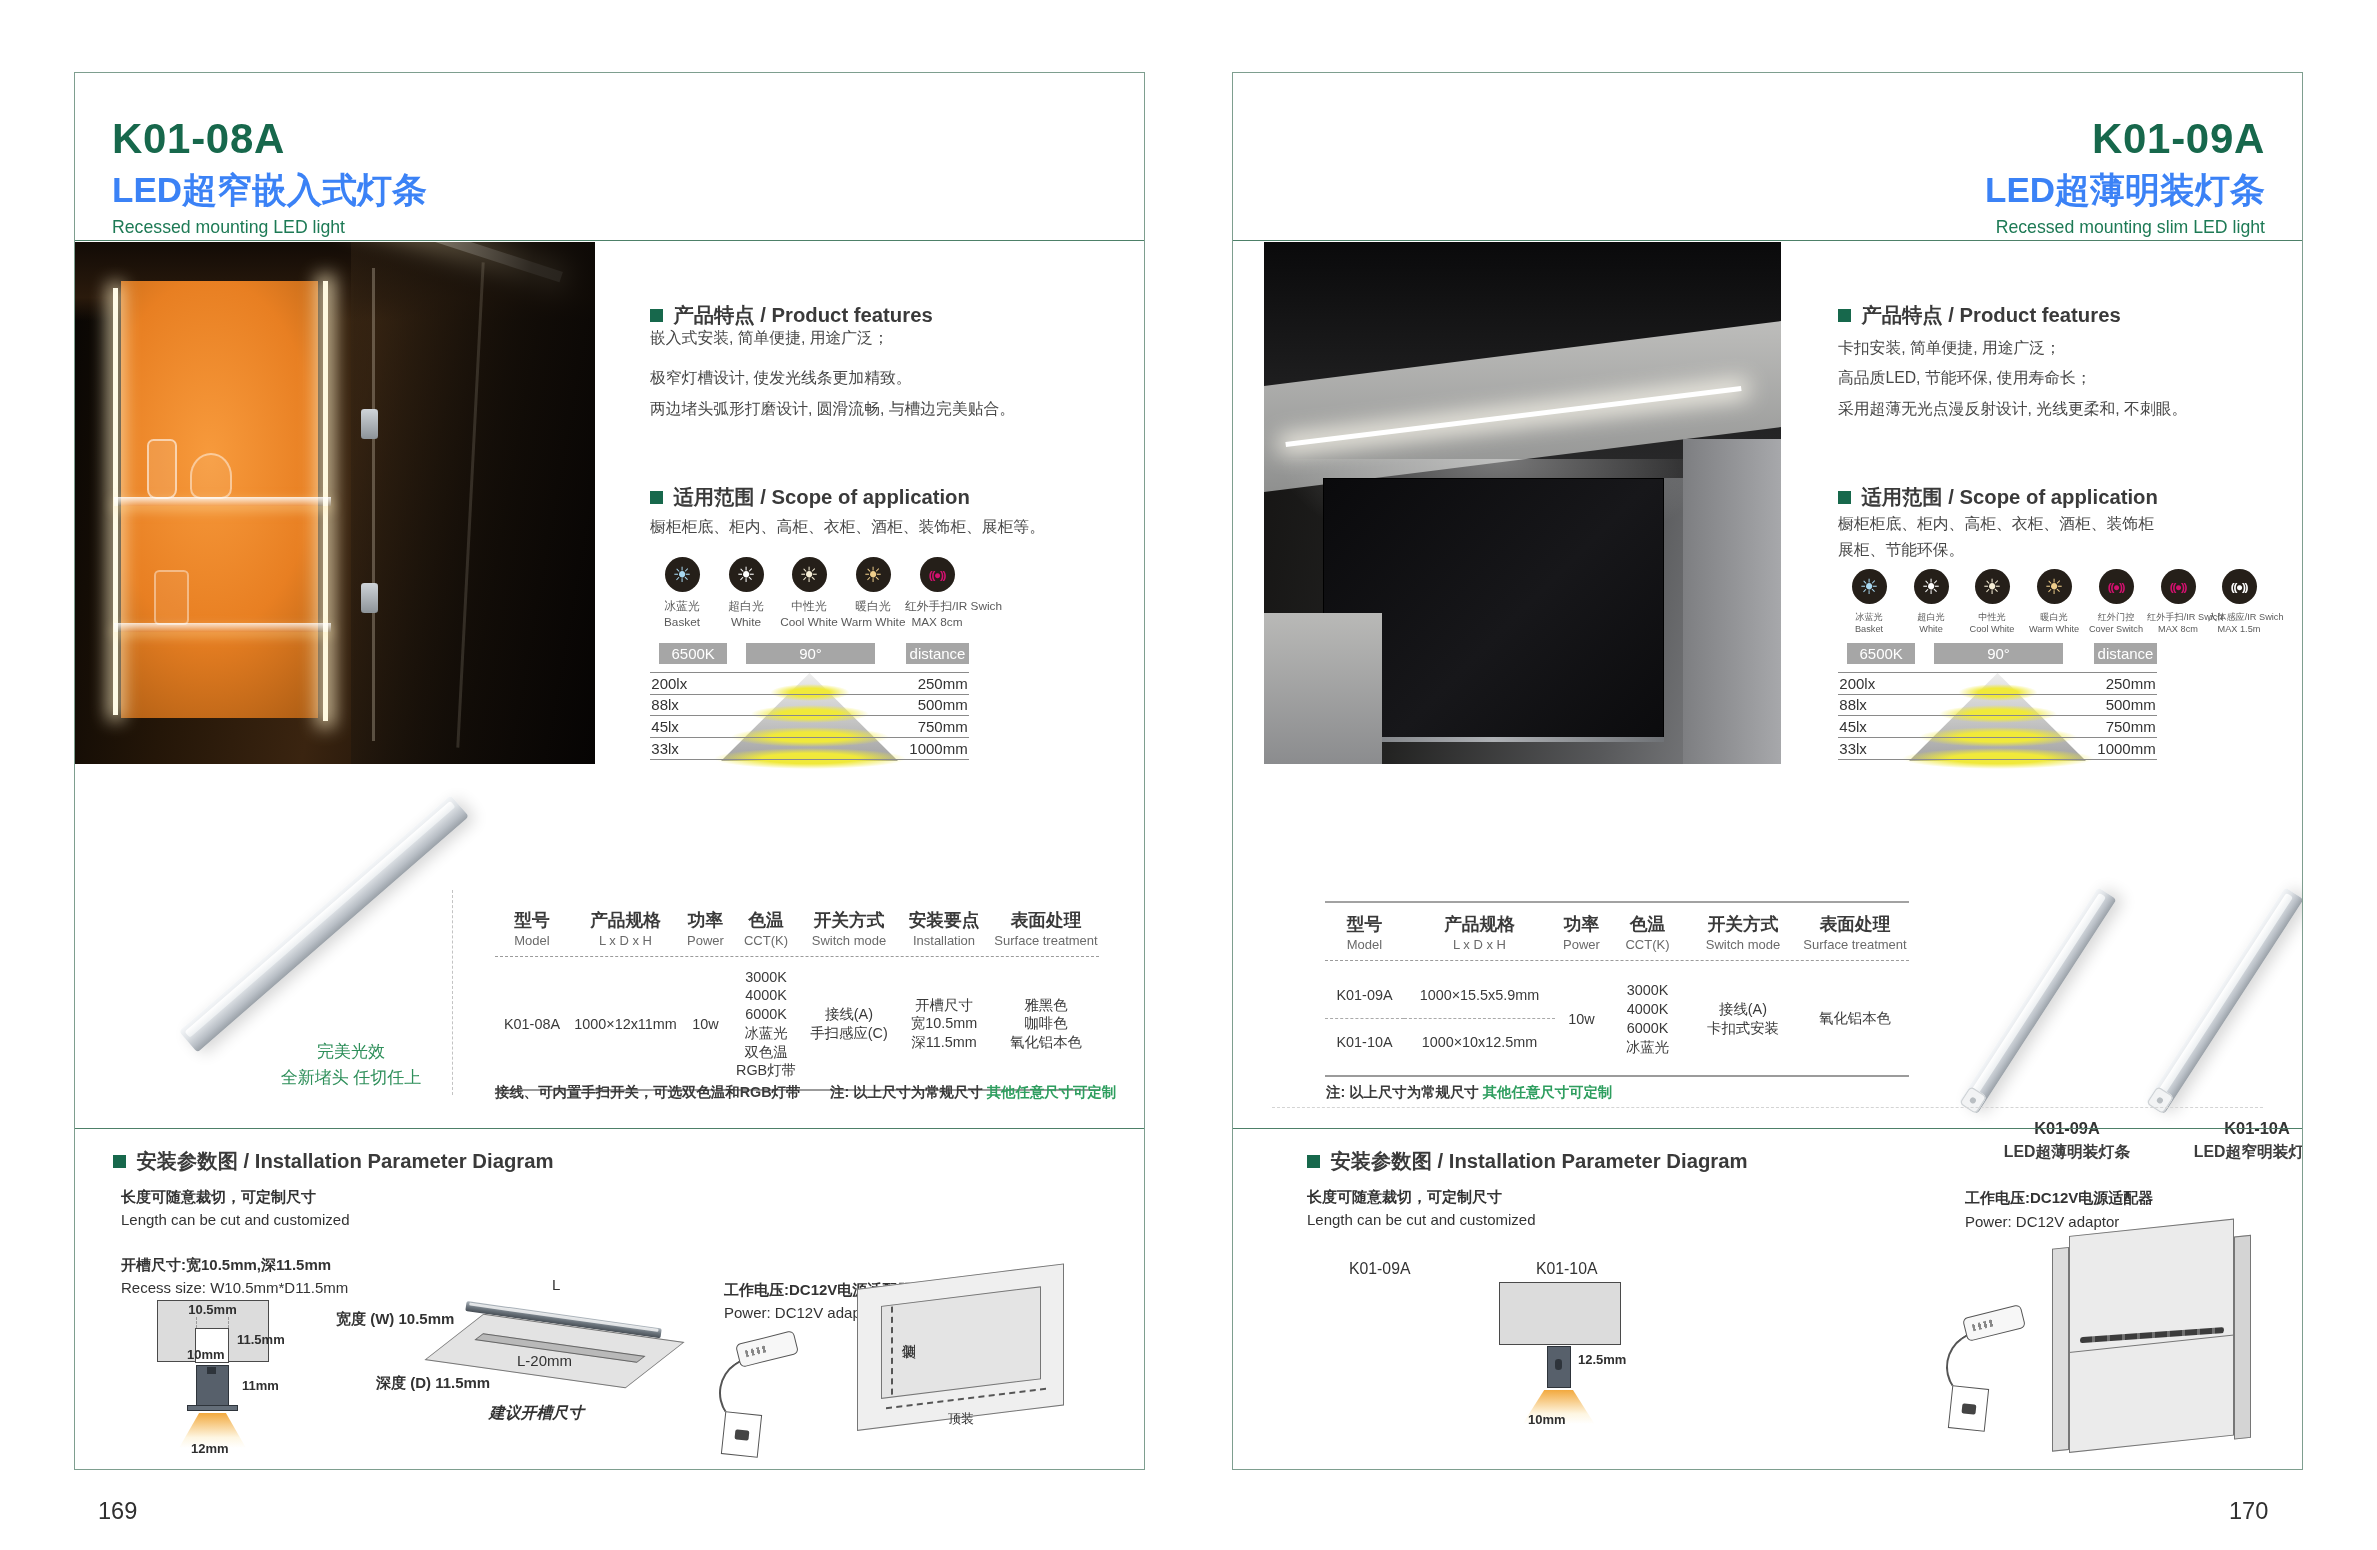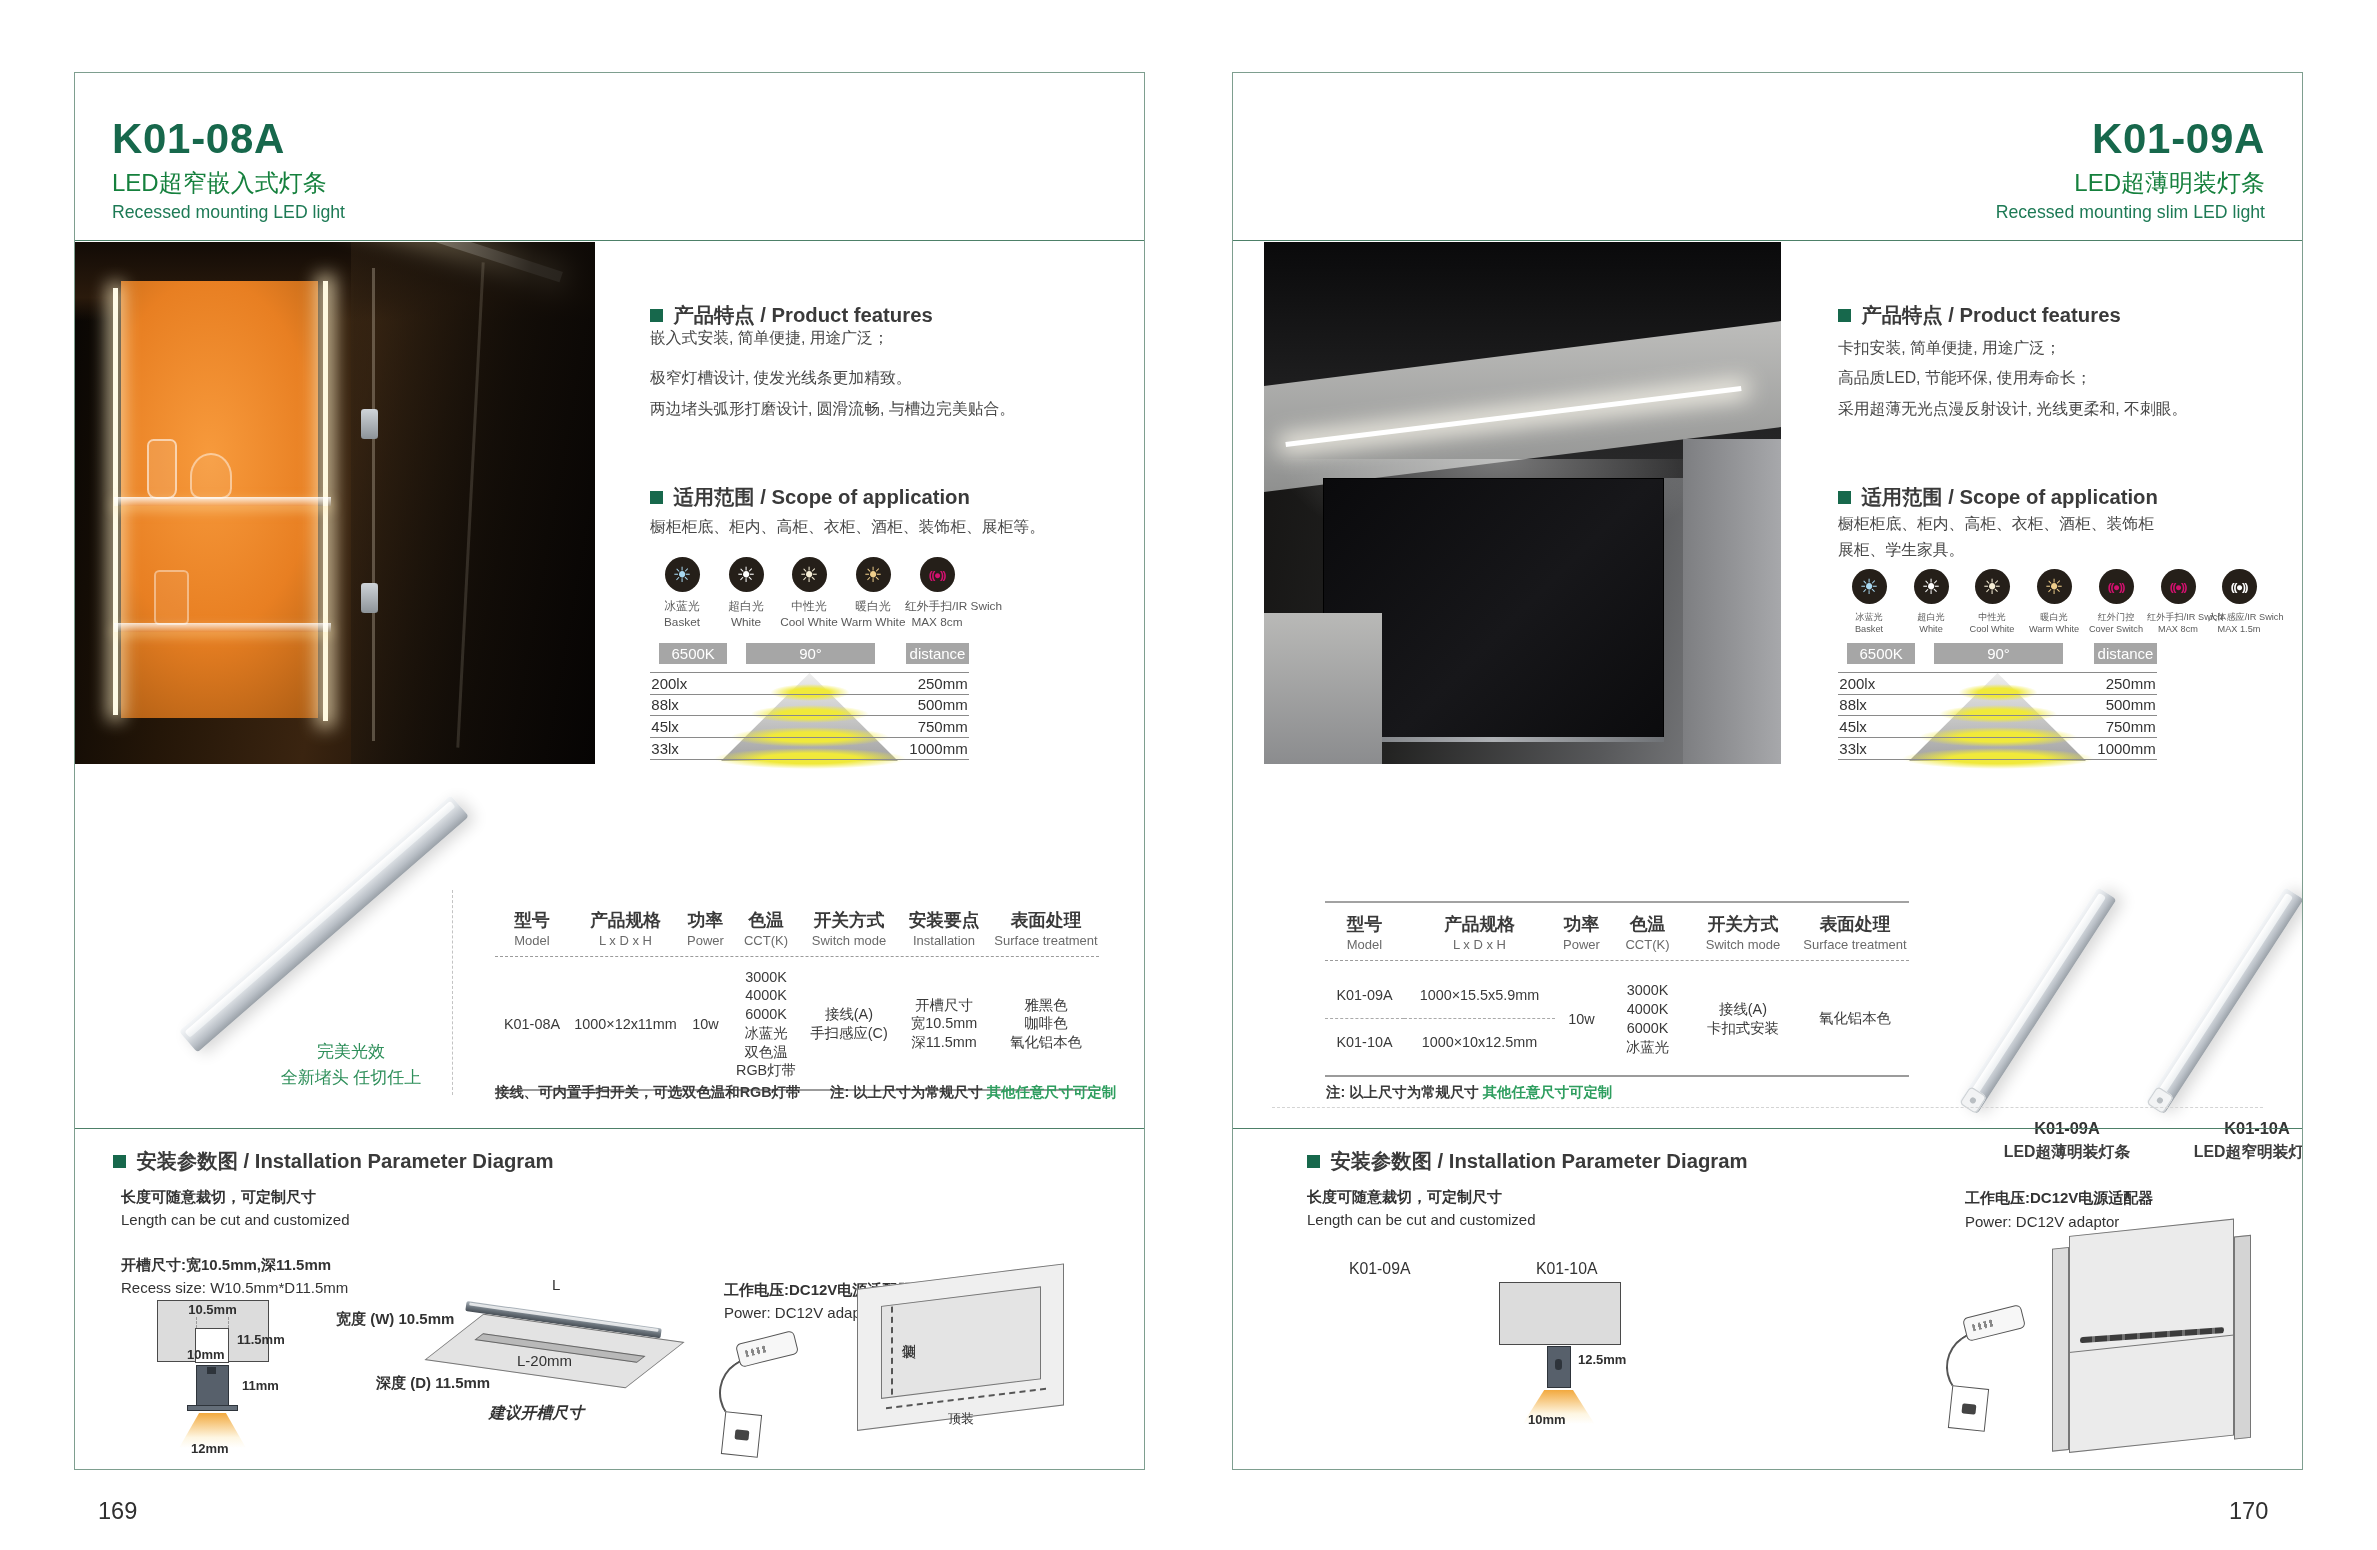--- a/index.html
+++ b/index.html
@@ -4,21 +4,21 @@
 <style>
   *{box-sizing:border-box;}
   html,body{margin:0;padding:0;}
   body{width:2377px;height:1550px;position:relative;background:#ffffff;
        font-family:"Liberation Sans","DejaVu Sans",sans-serif;color:#3f3f3f;}
   .abs{position:absolute;}
   .page{position:absolute;top:72px;width:1071px;height:1398px;border:1.3px solid #7e9e8f;background:#fff;overflow:hidden;}
   #pageL{left:74px;} #pageR{left:1232px;}
   .hline{position:absolute;left:0;right:0;height:1.3px;background:#4d8068;}
   .model-no{font-size:42px;font-weight:bold;color:#17684c;line-height:1;letter-spacing:0.7px;}
-  .title-cn{font-size:24px;font-weight:normal;color:#15803d;margin-top:6.6px;}
+  .title-cn{font-size:35px;font-weight:bold;color:#3b82f6;margin-top:6.6px;}
   .title-en{font-size:17.7px;color:#1d7a55;margin-top:3.9px;}
   .sec-head{display:flex;align-items:center;gap:10.5px;font-size:20.3px;font-weight:bold;color:#3a3a3a;white-space:nowrap;}
   .sq{width:13px;height:13px;background:#17684c;flex:none;}
   .feat{font-size:15.8px;color:#474747;white-space:nowrap;}
   .photo{position:absolute;overflow:hidden;background:#0c0a07;}
   .layer{position:absolute;}
   
   .icon{position:absolute;text-align:center;}
   .circ{width:35px;height:35px;border-radius:50%;background:#251f19;margin:0 auto;display:flex;align-items:center;justify-content:center;}
   .sun{font-size:21px;line-height:1;}
@@ -355,21 +355,21 @@
   </div>
   <div class="feat abs" style="left:605px;top:265px;">卡扣安装, 简单便捷, 用途广泛；</div>
   <div class="feat abs" style="left:605px;top:295px;">高品质LED, 节能环保, 使用寿命长；</div>
   <div class="feat abs" style="left:605px;top:326px;">采用超薄无光点漫反射设计, 光线更柔和, 不刺眼。</div>
 
   <div class="sec-head abs" style="left:605px;top:410px;">
     <span class="sq"></span>
     <span>适用范围 / Scope of application</span>
   </div>
   <div class="feat abs" style="left:605px;top:441px;">橱柜柜底、柜内、高柜、衣柜、酒柜、装饰柜</div>
-  <div class="feat abs" style="left:605px;top:467px;">展柜、学生家具。</div>
+  <div class="feat abs" style="left:605px;top:467px;">展柜、节能环保。</div>
 
   <div class="abs" style="left:605px;top:496px;width:433px;height:79px;">
     <div class="icon" style="left:0;width:62px;">
       <div class="circ">
           <span class="sun" style="color:#a9d9f2;">☀</span>
         </div>
       <div class="lab labR"><span>冰蓝光</span><br><span>Basket</span></div>
     </div>
     <div class="icon" style="left:62px;width:62px;">
       <div class="circ">

